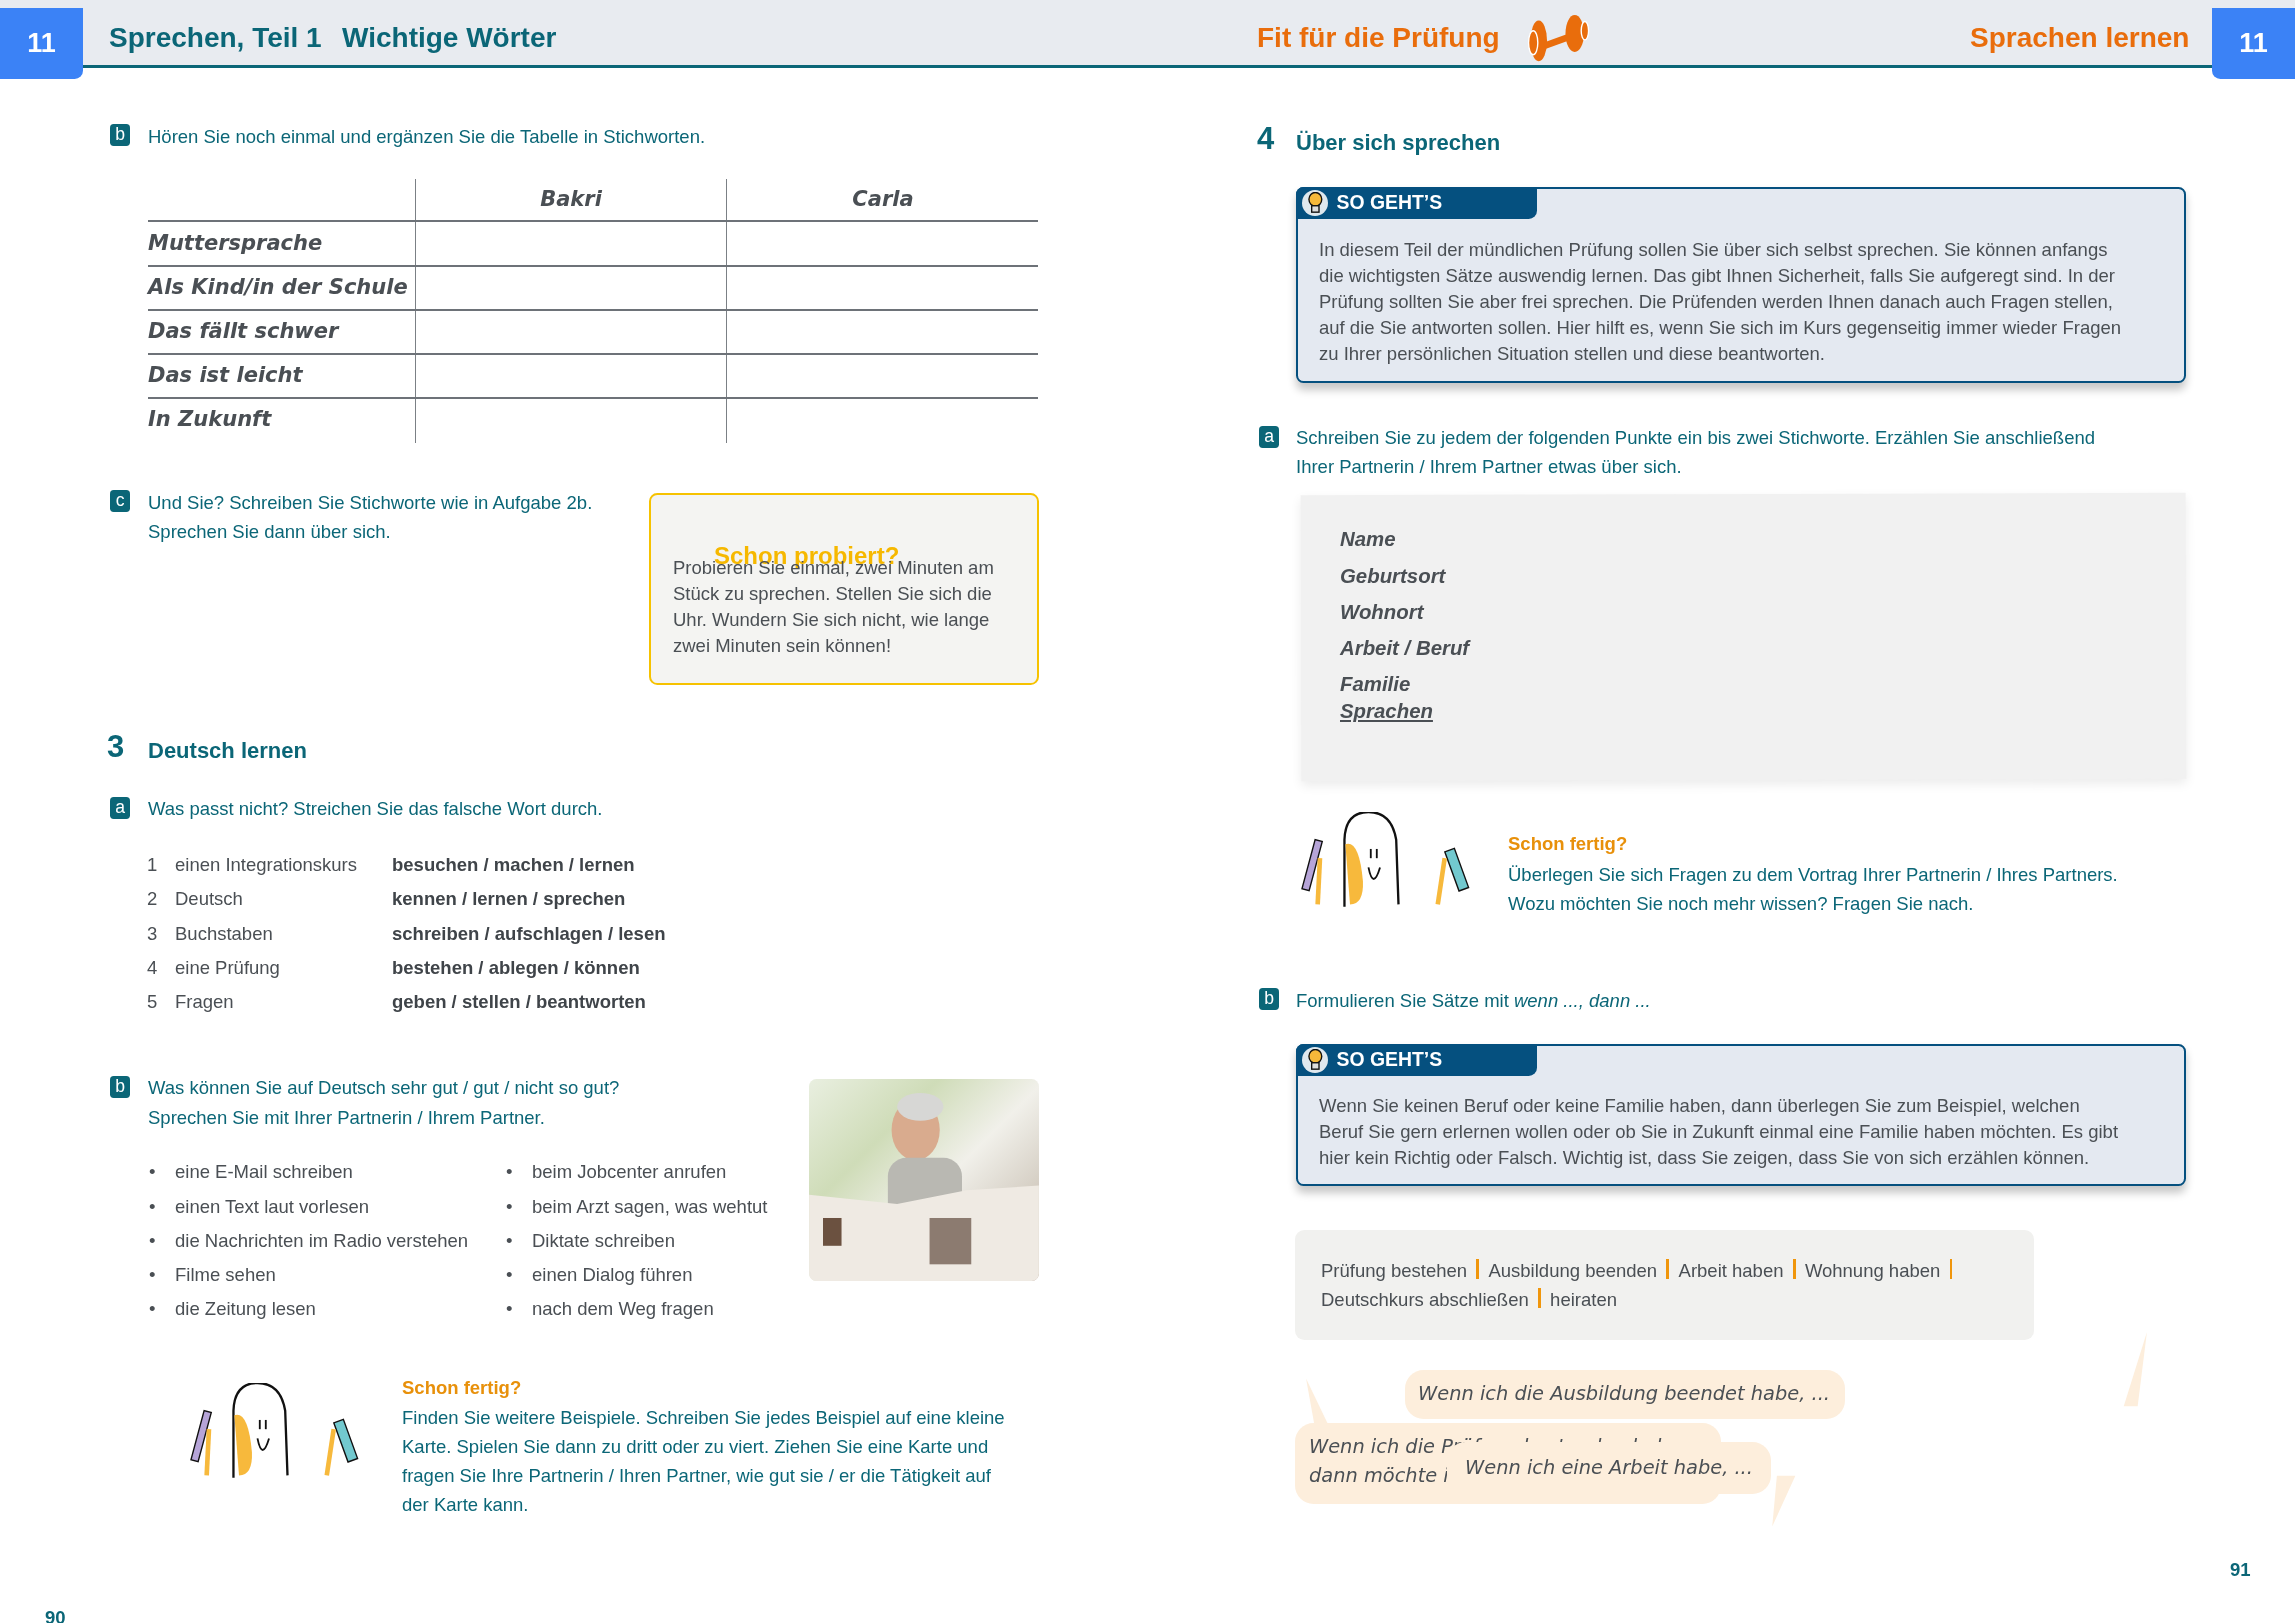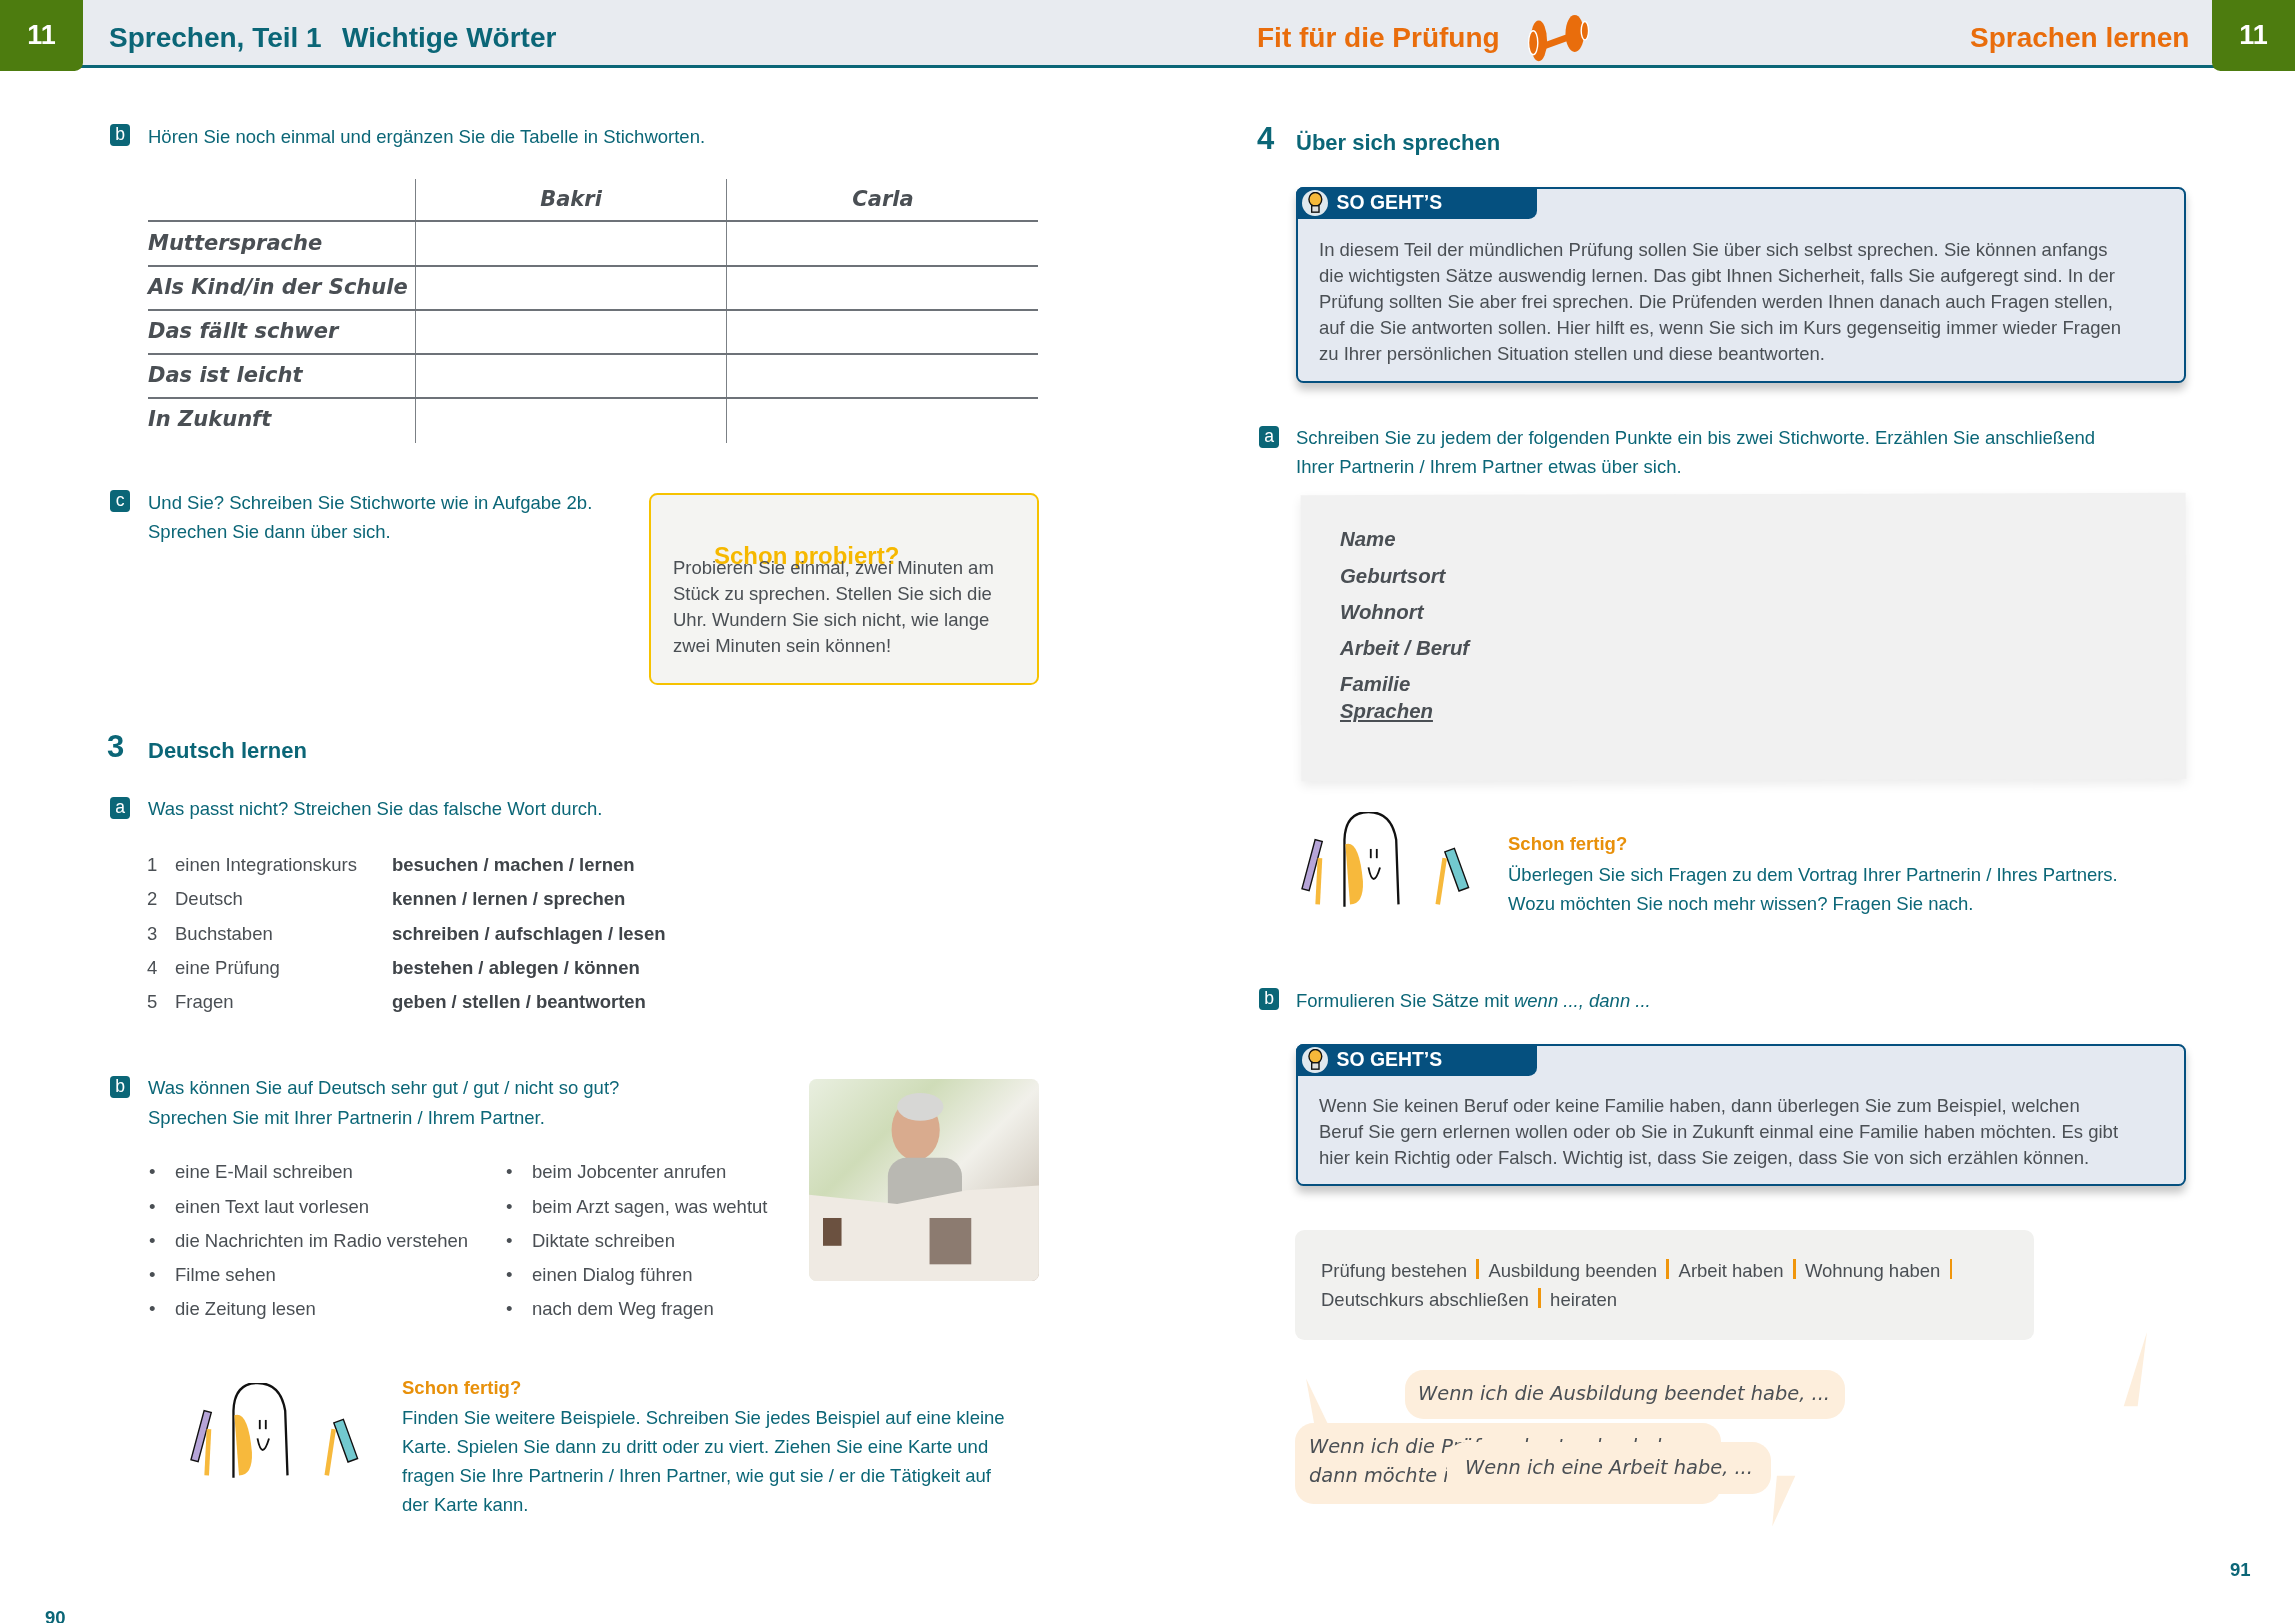--- a/index.html
+++ b/index.html
@@ -2,21 +2,21 @@
 <html style="font-size:7.4px"><head>
 <meta charset="utf-8">
 <style>
   html, body { margin:0; padding:0; }
   body { width:2295px; height:1623px; position:relative; background:#ffffff; overflow:hidden;
          font-family:"Liberation Sans", "DejaVu Sans", sans-serif; color:#4a4f54; }
   .abs { position:absolute; }
   
   .header-band { position:absolute; top:0; left:0; width:2295px; height:68px; background:#e8ebf0;
                  border-bottom:3.7px solid #0b6677; box-sizing:border-box; }
-  .chap-tab { position:absolute; top:0; width:83px; height:71px; background:#4d7c0f; color:#fff;
+  .chap-tab { position:absolute; top:8px; width:83px; height:71px; background:#3b82f6; color:#fff;
               font-weight:bold; font-size:27px; display:flex; align-items:center; justify-content:center; }
   .chap-tab.left { left:0; border-bottom-right-radius:8.3px; }
   .chap-tab.right { right:0; border-bottom-left-radius:8.3px; }
   .hdr-title { position:absolute; top:22px; font-weight:bold; font-size:28px; color:#0b6677; white-space:nowrap; }
   .hdr-orange { position:absolute; top:22px; font-weight:bold; font-size:28px; color:#e96d0c; white-space:nowrap; }
   
   .task-letter { position:absolute; width:20.4px; height:22px; background:#0b6677; color:#fff; border-radius:3.7px;
                  font-size:17.6px; display:flex; align-items:center; justify-content:center; line-height:1; }
   .instr { position:absolute; color:#0b6677; font-size:18.5px; line-height:29px; }
   .section-num { position:absolute; font-weight:bold; font-size:31px; color:#0b6677; }

